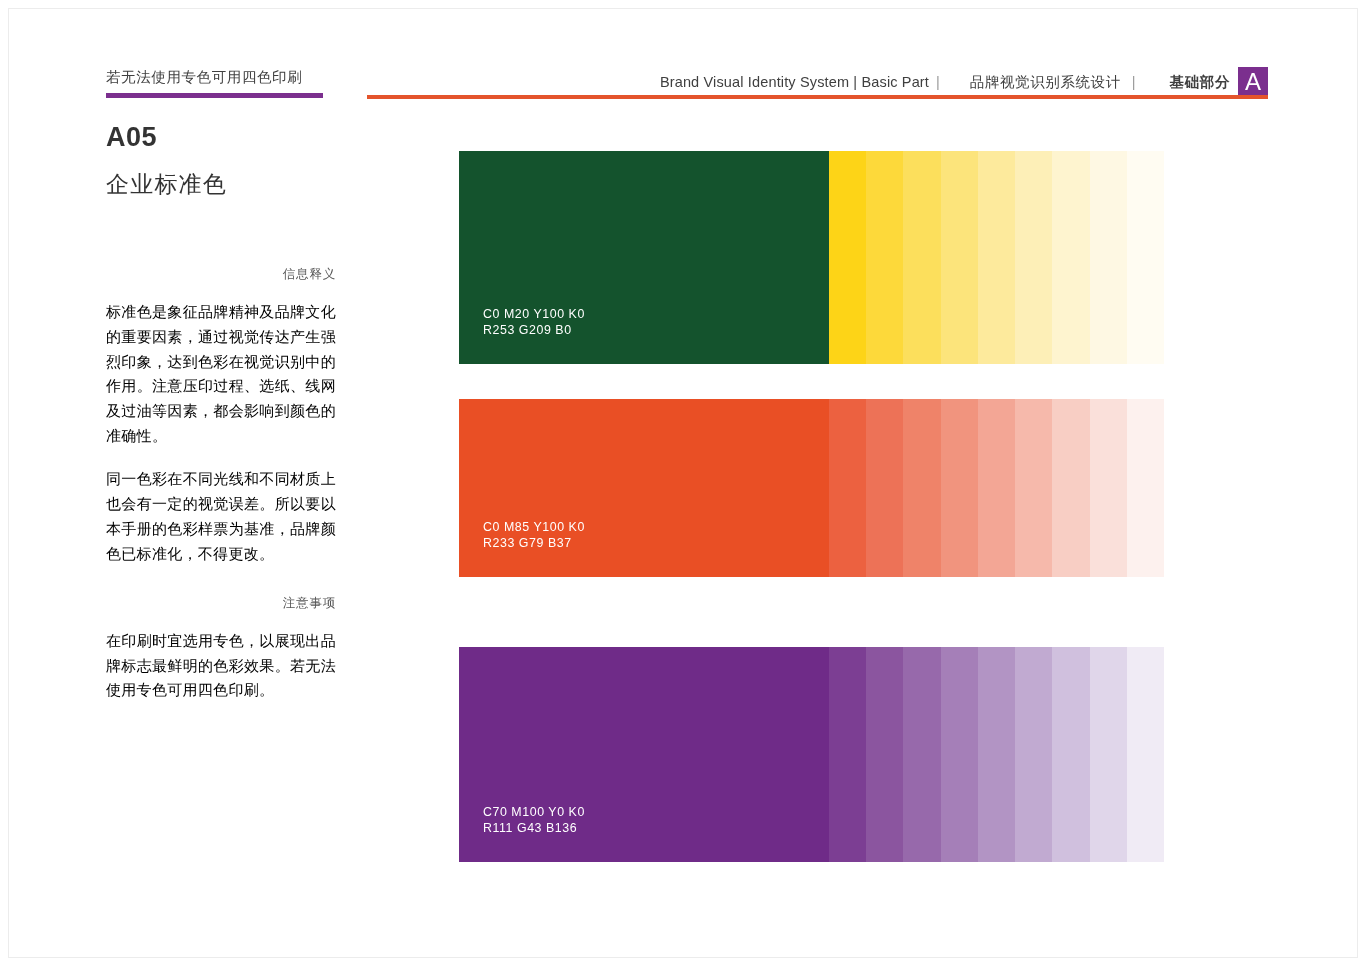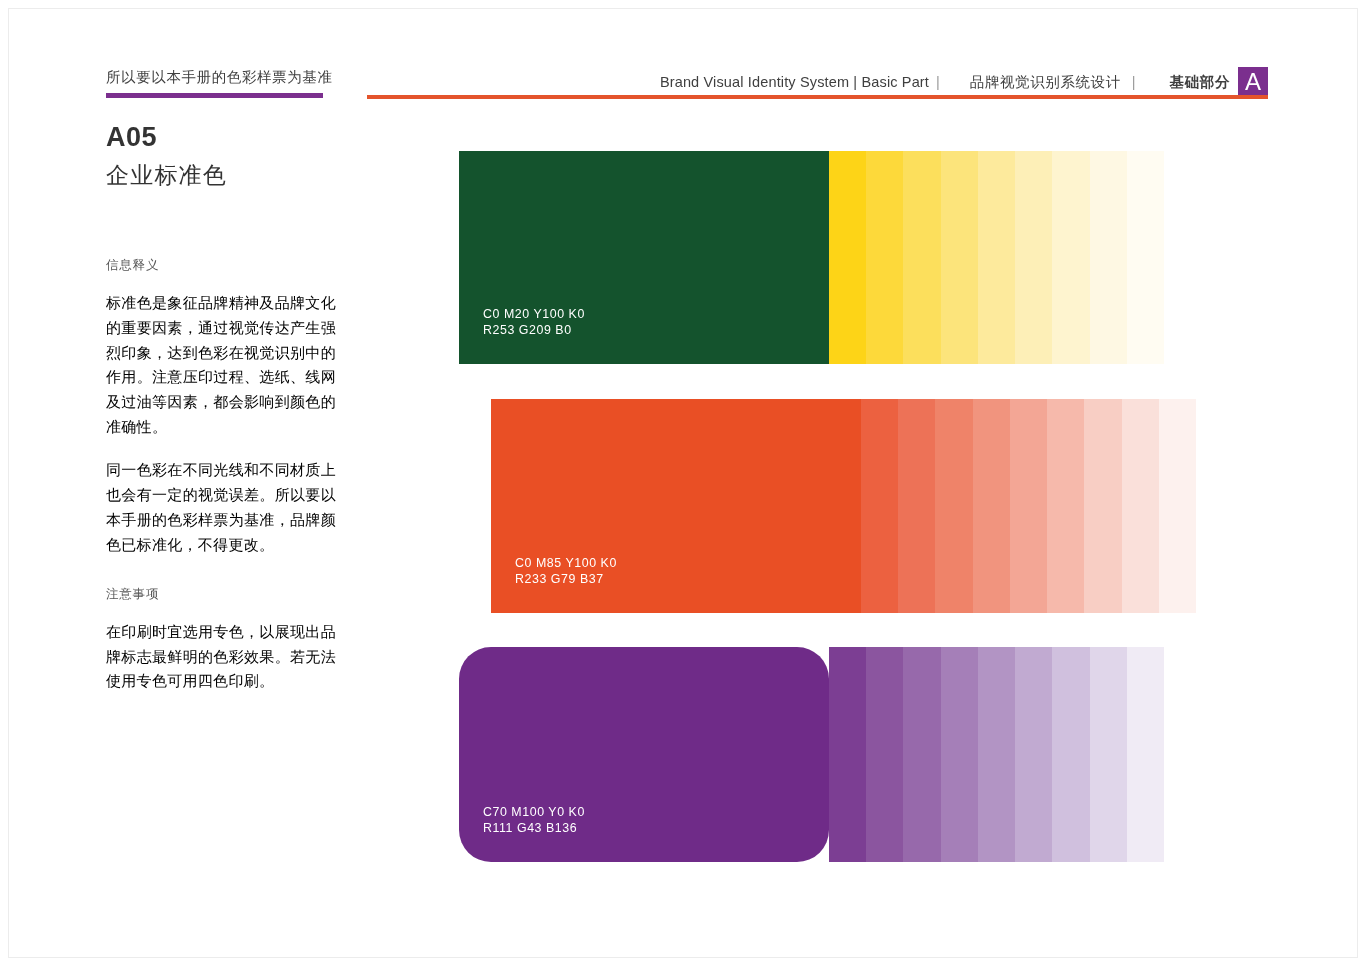--- a/index.html
+++ b/index.html
@@ -111,28 +111,29 @@
     color: #333333;
     letter-spacing: 0.5px;
     line-height: 1.18;
     font-weight: 700;
   }
   .section-title {
     font-size: 23px;
     color: #333333;
     letter-spacing: 1.2px;
     line-height: 1.3;
-    margin-top: 7px;
+    margin-top: 16px;
     font-weight: 400;
   }
   .block-head {
     font-size: 12.5px;
     color: #555555;
     letter-spacing: 0.8px;
     margin-top: 0;
+    text-align: right;
   }
   .block-body {
     font-size: 15px;
     color: #000000;
     line-height: 1.66;
     letter-spacing: 0.3px;
     text-align: justify;
   }
   .spacer-1 { height: 66px; }
   .spacer-2 { height: 17px; }
@@ -175,21 +176,21 @@
     font-family: "Liberation Sans", "DejaVu Sans", sans-serif;
     white-space: nowrap;
   }
 </style>
 </head>
 <body>
 
 <div class="page">
 
   <div class="header">
-    <div class="company-name">所以要以本手册的色彩样票为基准</div>
+    <div class="company-name">若无法使用专色可用四色印刷</div>
     <div class="company-rule"></div>
 
     <div class="header-right">
       <span class="hr-en">Brand Visual Identity System | Basic Part</span>
       <span class="hr-sep">|</span>
       <span class="hr-cn">品牌视觉识别系统设计</span>
       <span class="hr-sep wide">|</span>
       <span class="hr-cn bold">基础部分</span>
       <span class="badge-a">A</span>
     </div>
@@ -228,42 +229,42 @@
           <div class="tint" style="background: rgb(252, 223, 92);"></div>
           <div class="tint" style="background: rgb(252, 228, 123);"></div>
           <div class="tint" style="background: rgb(253, 234, 156);"></div>
           <div class="tint" style="background: rgb(253, 239, 183);"></div>
           <div class="tint" style="background: rgb(254, 244, 207);"></div>
           <div class="tint" style="background: rgb(254, 248, 227);"></div>
           <div class="tint" style="background: rgb(255, 252, 242);"></div>
         </div>
     </div>
 
-    <div class="swatch-row" id="row-1" style="top: 390px; height: 214px; margin-left: 32px;">
+    <div class="swatch-row" id="row-1" style="top: 390px; height: 178px;">
       <div class="swatch-main" style="background: rgb(233, 79, 37);">
         <div class="swatch-label">
           <div>C0  M85  Y100  K0</div>
           <div>R233  G79  B37</div>
         </div>
       </div>
       <div class="swatch-tints">
           <div class="tint" style="background: rgb(236, 97, 64);"></div>
           <div class="tint" style="background: rgb(237, 114, 87);"></div>
           <div class="tint" style="background: rgb(239, 131, 105);"></div>
           <div class="tint" style="background: rgb(241, 148, 126);"></div>
           <div class="tint" style="background: rgb(243, 166, 149);"></div>
           <div class="tint" style="background: rgb(246, 185, 171);"></div>
           <div class="tint" style="background: rgb(248, 206, 196);"></div>
           <div class="tint" style="background: rgb(250, 224, 218);"></div>
           <div class="tint" style="background: rgb(253, 241, 238);"></div>
         </div>
     </div>
 
     <div class="swatch-row" id="row-2" style="top: 638px; height: 215px;">
-      <div class="swatch-main" style="background: rgb(111, 43, 136); border-radius: 32px;">
+      <div class="swatch-main" style="background: rgb(111, 43, 136);">
         <div class="swatch-label">
           <div>C70  M100  Y0  K0</div>
           <div>R111  G43  B136</div>
         </div>
       </div>
       <div class="swatch-tints">
           <div class="tint" style="background: rgb(124, 62, 147);"></div>
           <div class="tint" style="background: rgb(139, 85, 159);"></div>
           <div class="tint" style="background: rgb(151, 105, 171);"></div>
           <div class="tint" style="background: rgb(165, 127, 184);"></div>

